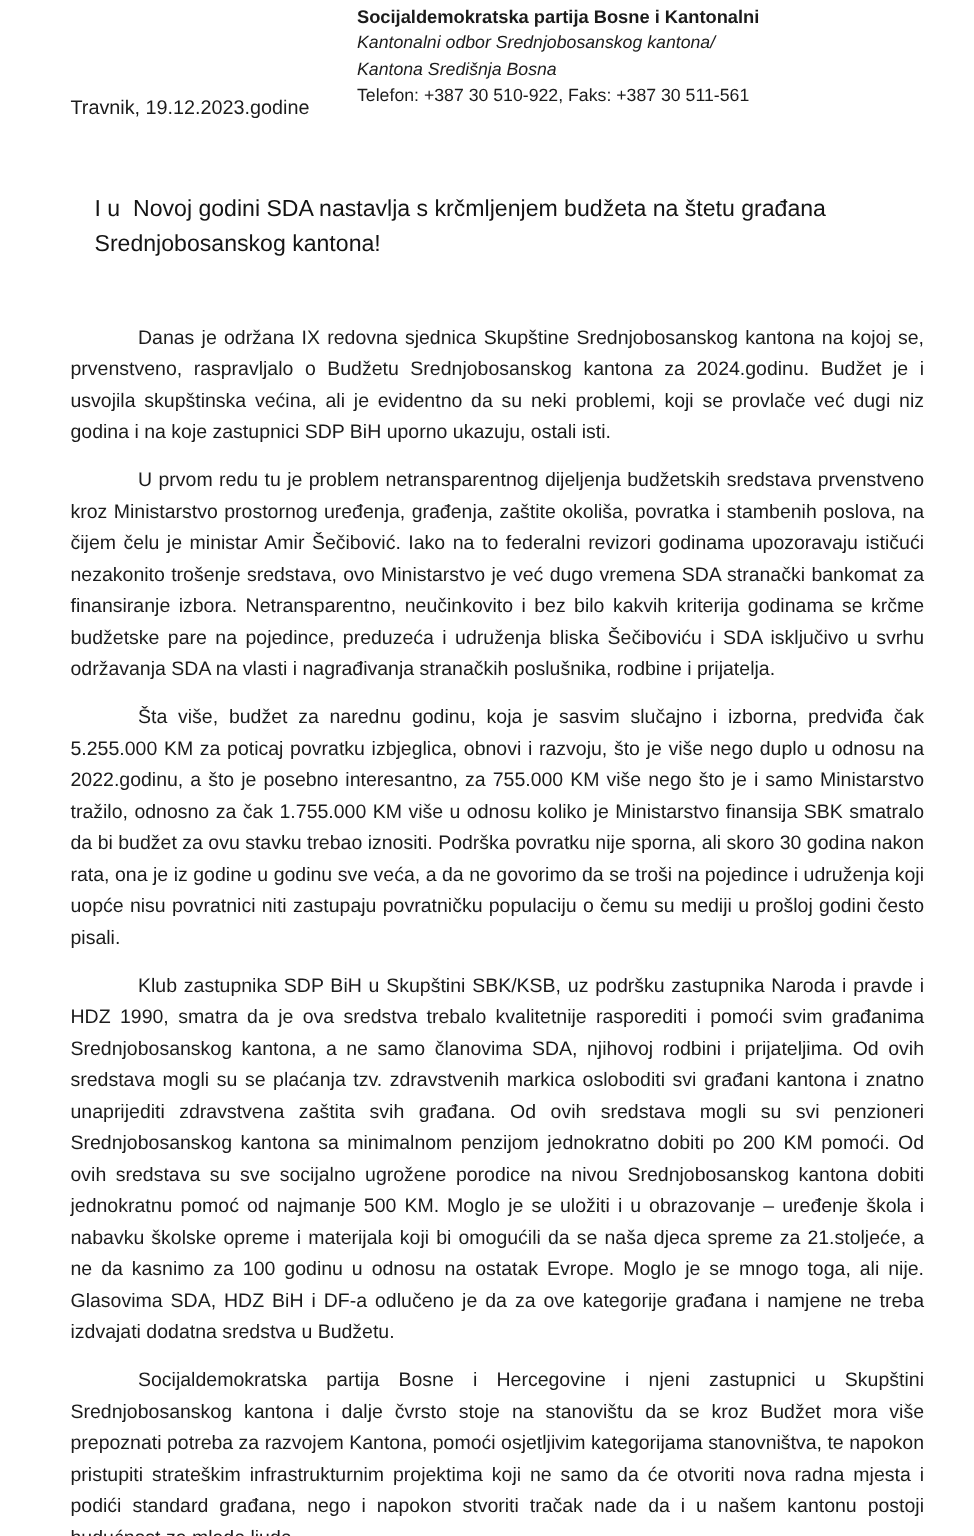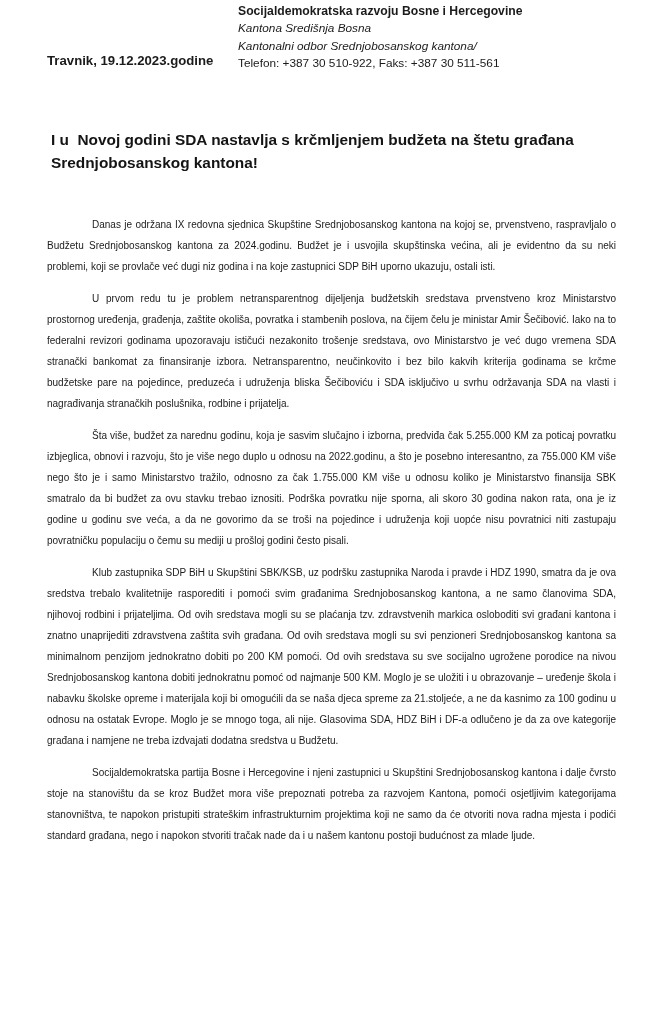--- a/index.html
+++ b/index.html
@@ -34,55 +34,54 @@
   .org-name {
     font-weight: bold;
     font-size: 12.2px;
   }
   .org-italic {
     font-style: italic;
   }
   .dateline {
     position: absolute;
     left: 0;
-    top: 50px;
+    top: 61px;
     font-size: 13.2px;
     white-space: nowrap;
-    font-weight: bold;
   }
   
   .doc-title {
     font-size: 15.4px;
-    font-weight: bold;
+    font-weight: normal;
     line-height: 23px;
-    margin: 21px 0 40px 4px;
+    margin: 21px 0 40px 16px;
     max-width: 545px;
     white-space: pre-wrap;
     color: #141414;
   }
   
   .body-text p {
-    font-size: 10px;
+    font-size: 13px;
     line-height: 21px;
     text-align: justify;
     text-indent: 45px;
     margin: 0 0 11px 0;
   }
 </style>
 </head>
 <body>
 
 <div class="page">
 
   <header class="letterhead">
     <div class="dateline">Travnik, 19.12.2023.godine</div>
     <div class="org-block">
-      <div class="org-name">Socijaldemokratska razvoju Bosne i Hercegovine</div>
+      <div class="org-name">Socijaldemokratska partija Bosne i Kantonalni</div>
+      <div class="org-italic">Kantonalni odbor Srednjobosanskog kantona/</div>
       <div class="org-italic">Kantona Središnja Bosna</div>
-      <div class="org-italic">Kantonalni odbor Srednjobosanskog kantona/</div>
       <div>Telefon: +387 30 510-922, Faks: +387 30 511-561</div>
     </div>
   </header>
 
   <h1 class="doc-title">I u  Novoj godini SDA nastavlja s krčmljenjem budžeta na štetu građana Srednjobosanskog kantona!</h1>
 
   <main class="body-text">
     <p>Danas je održana IX redovna sjednica Skupštine Srednjobosanskog kantona na kojoj se, prvenstveno, raspravljalo o Budžetu Srednjobosanskog kantona za 2024.godinu. Budžet je i usvojila skupštinska većina, ali je evidentno da su neki problemi, koji se provlače već dugi niz godina i na koje zastupnici SDP BiH uporno ukazuju, ostali isti.</p>
     <p>U prvom redu tu je problem netransparentnog dijeljenja budžetskih sredstava prvenstveno kroz Ministarstvo prostornog uređenja, građenja, zaštite okoliša, povratka i stambenih poslova, na čijem čelu je ministar Amir Šečibović. Iako na to federalni revizori godinama upozoravaju ističući nezakonito trošenje sredstava, ovo Ministarstvo je već dugo vremena SDA stranački bankomat za finansiranje izbora. Netransparentno, neučinkovito i bez bilo kakvih kriterija godinama se krčme budžetske pare na pojedince, preduzeća i udruženja bliska Šečiboviću i SDA isključivo u svrhu održavanja SDA na vlasti i nagrađivanja stranačkih poslušnika, rodbine i prijatelja.</p>
     <p>Šta više, budžet za narednu godinu, koja je sasvim slučajno i izborna, predviđa čak 5.255.000 KM za poticaj povratku izbjeglica, obnovi i razvoju, što je više nego duplo u odnosu na 2022.godinu, a što je posebno interesantno, za 755.000 KM više nego što je i samo Ministarstvo tražilo, odnosno za čak 1.755.000 KM više u odnosu koliko je Ministarstvo finansija SBK smatralo da bi budžet za ovu stavku trebao iznositi. Podrška povratku nije sporna, ali skoro 30 godina nakon rata, ona je iz godine u godinu sve veća, a da ne govorimo da se troši na pojedince i udruženja koji uopće nisu povratnici niti zastupaju povratničku populaciju o čemu su mediji u prošloj godini često pisali.</p>

